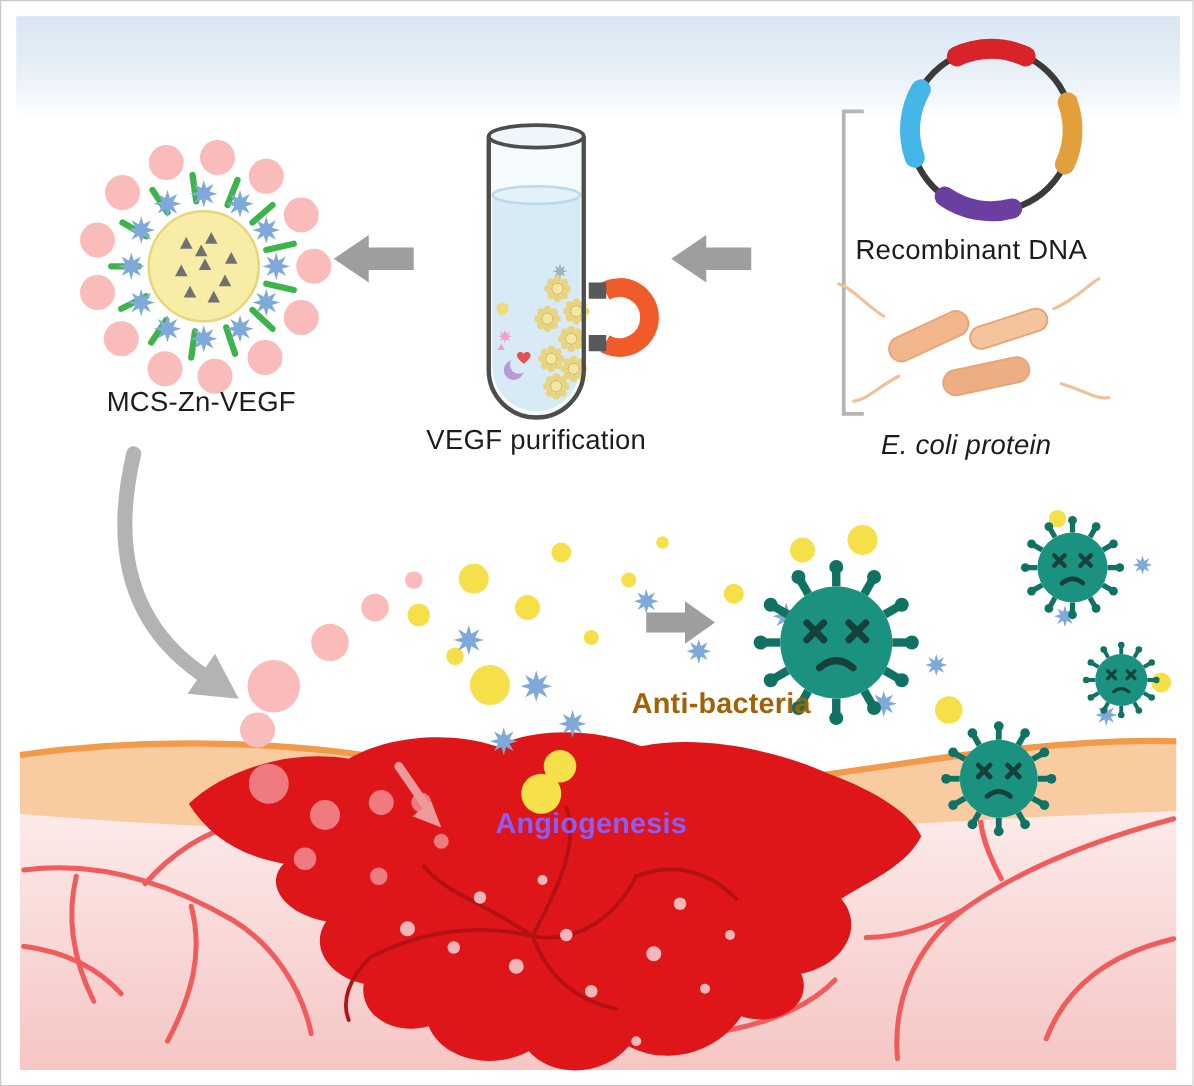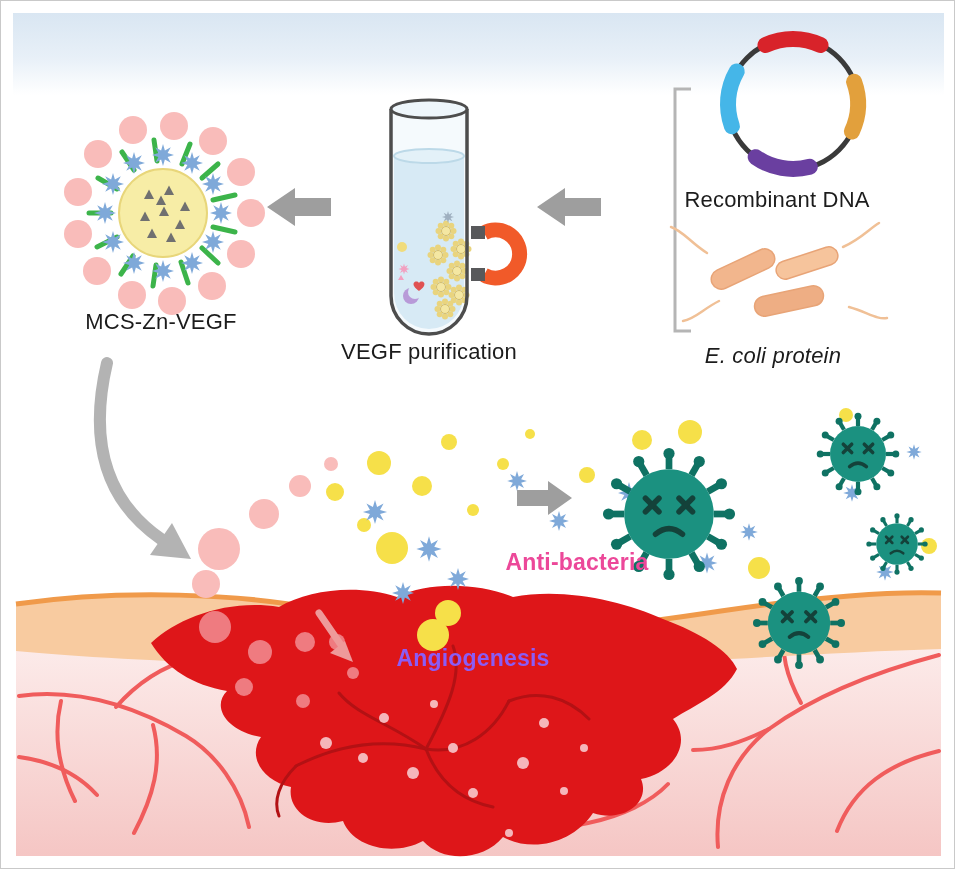--- a/index.html
+++ b/index.html
@@ -13,21 +13,21 @@
     overflow:hidden;
   }
   .figure svg{position:absolute;left:0;top:0;}
   .lbl{
     position:absolute;
     text-align:center;
     font-size:22px;
     color:#1c1c1c;
     letter-spacing:.2px;
   }
-  .lbl-bold{font-weight:bold;font-size:23px;color:#ec4899;}
+  .lbl-bold{font-weight:bold;font-size:23px;color:#a16207;}
   .lbl-white{color:#8b5cf6;}
 </style>
 </head>
 <body>
 
 <div class="figure">
 
 <svg width="955" height="869" viewBox="0 0 955 869">
   <defs>
     <linearGradient id="topGrad" x1="0" y1="0" x2="0" y2="1">

